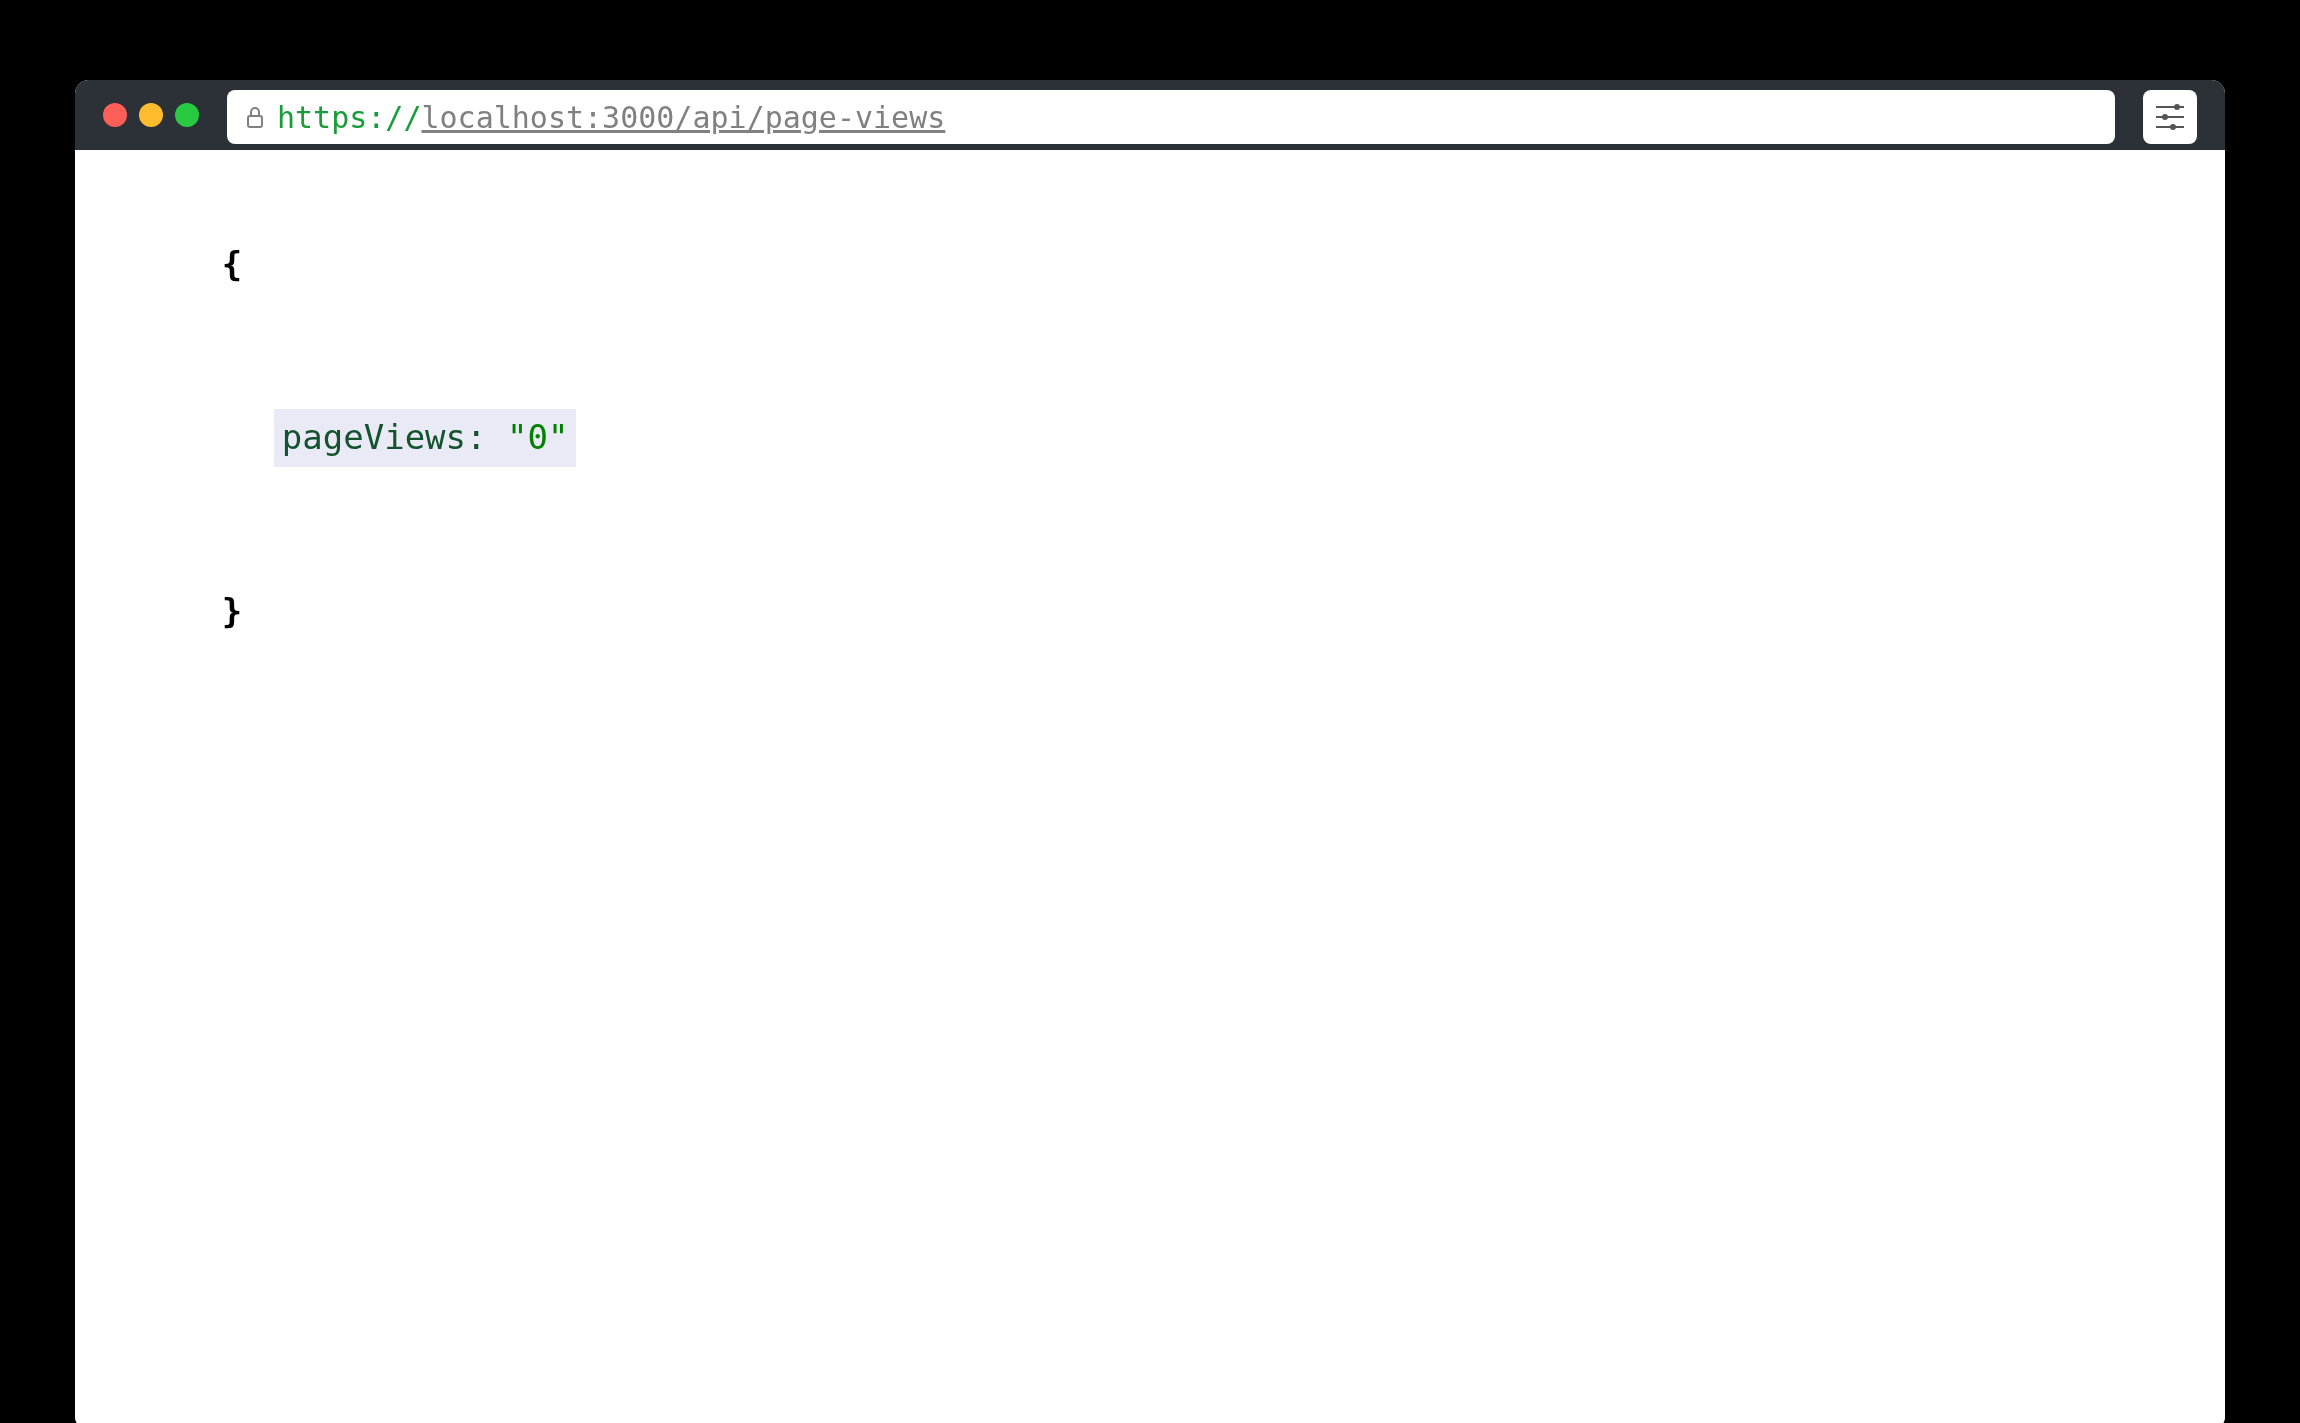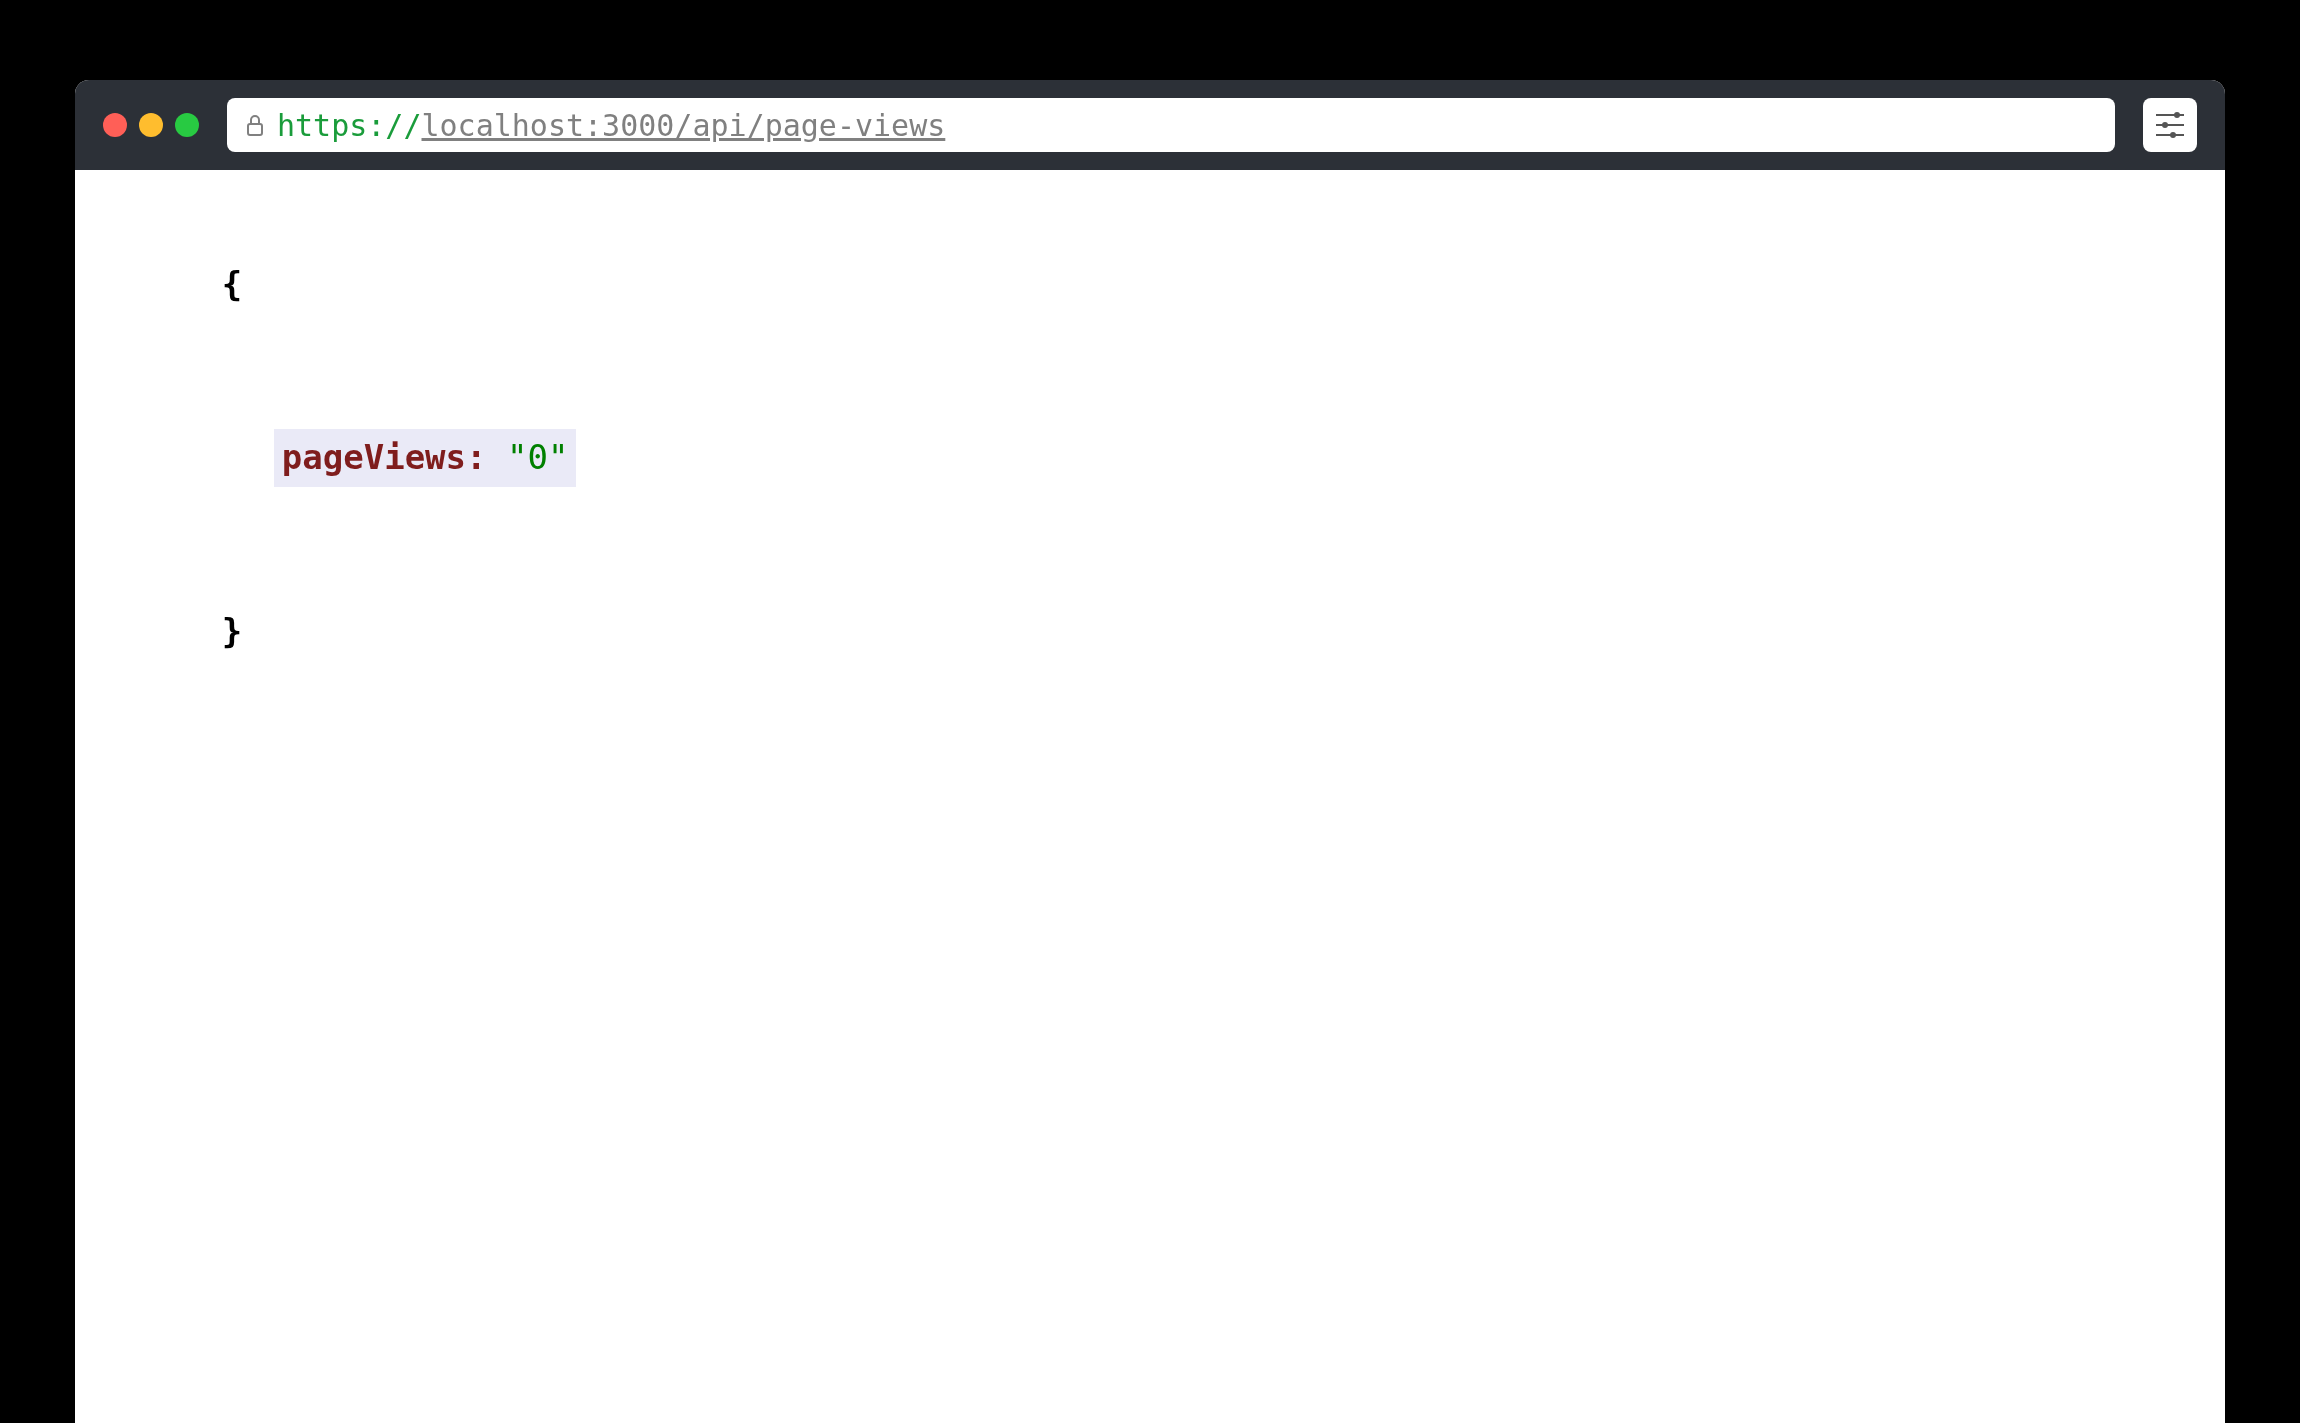--- a/index.html
+++ b/index.html
@@ -21,23 +21,22 @@
     .browser-window {
       width: 2150px;
       background: #ffffff;
       border-radius: 14px;
       overflow: hidden;
       box-shadow: 0 20px 50px rgba(0,0,0,0.5);
     }
     
     .title-bar {
       background: #2c3037;
-      height: 90px;
-      display: flex;
-      align-items: center;
+      height: 70px;
+      display: flex;
       padding: 10px 28px;
       gap: 28px;
     }
     
     .traffic-lights {
       display: flex;
       gap: 12px;
       align-items: center;
     }
     
@@ -139,22 +138,22 @@
     }
     
     .json-property-row {
       display: inline-block;
       background: #eaeaf7;
       padding: 0 8px;
       margin-left: 52px;
     }
     
     .json-key {
-      font-weight: bold;
-      color: #7f1d1d;
+      font-weight: normal;
+      color: #14532d;
     }
     
     .json-value {
       color: #008000;
     }
   </style>
 </head>
 <body>
 
 <div class="browser-window">

